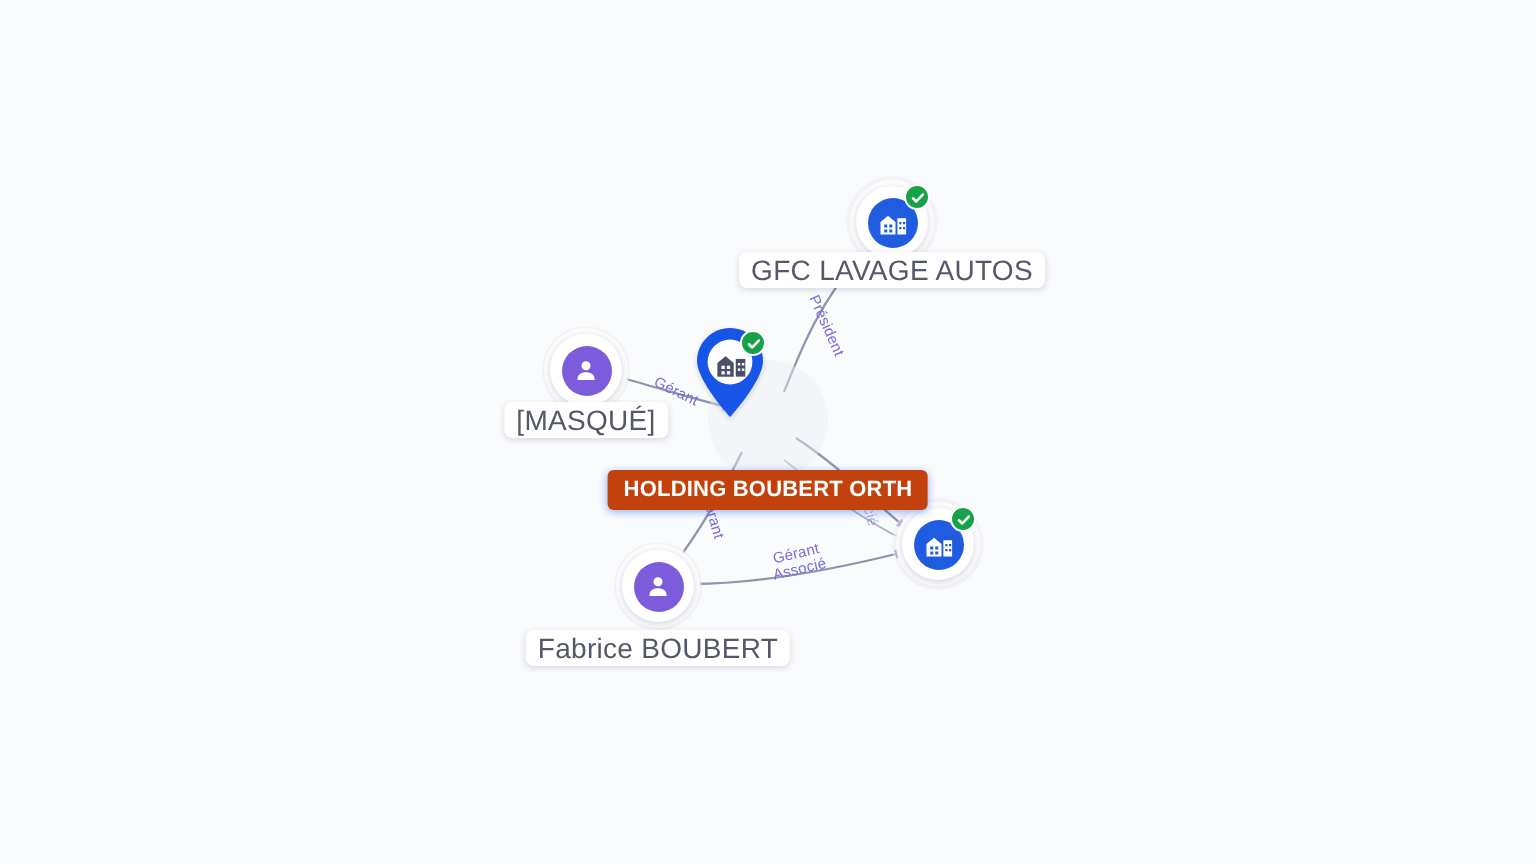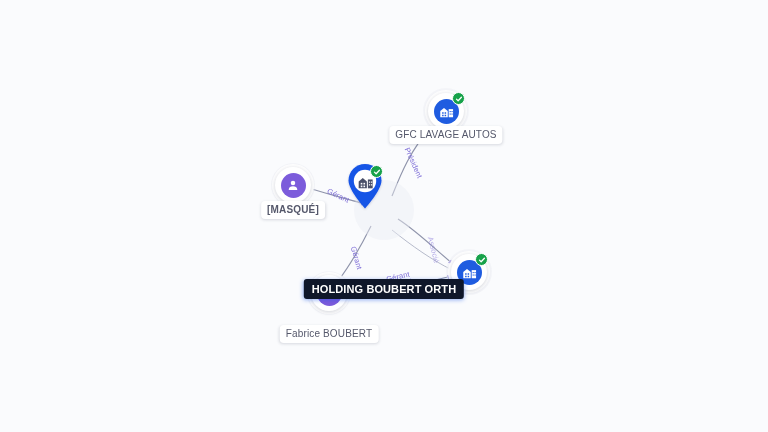--- a/index.html
+++ b/index.html
@@ -95,38 +95,37 @@
     box-sizing: border-box;
   }
 
   
   .label {
     position: absolute;
     transform: translateX(-50%);
     white-space: nowrap;
     background: #ffffff;
     color: #55586b;
-    font-size: 10px;
+    font-size: 14px;
     letter-spacing: .15px;
     padding: 3px 6px 3px 6px;
     border-radius: 4px;
     box-shadow: 0 1px 3px rgba(40,50,80,.17);
     line-height: 12px;
   }
   .label.primary {
-    background: #0f172a;
+    background: #c2410c;
     color: #ffffff;
     font-size: 11px;
     font-weight: 700;
     letter-spacing: .1px;
     padding: 4px 8px;
     border-radius: 3px;
     box-shadow: 0 1px 4px rgba(21,84,230,.45);
     z-index: 40;
-    margin-top: 44px;
   }
 
   
   .edge-label {
     position: absolute;
     color: #7b6ad6;
     font-size: 7.5px;
     letter-spacing: .1px;
     line-height: 8px;
     white-space: nowrap;
@@ -206,21 +205,21 @@
     <div class="halo" style="left:0; top:0; width:44px; height:44px;"></div>
     <div class="circle-node" style="left:0; top:0;">
       <div class="inner-disc person">
         <svg width="14" height="14" viewBox="0 0 24 24" xmlns="http://www.w3.org/2000/svg">
           <circle cx="12" cy="8.4" r="3.9" fill="#ffffff"></circle>
           <path d="M4.6 20.5 C4.6 15.8 8 14 12 14 C16 14 19.4 15.8 19.4 20.5 Z" fill="#ffffff"></path>
         </svg>
       </div>
     </div>
   </div>
-  <div class="label" style="left:293px; top:201px;font-weight:bold;">[MASQUÉ]</div>
+  <div class="label" style="left:293px; top:201px;">[MASQUÉ]</div>
 
   <div class="node" style="left:384px; top:210px;">
     <div class="halo" style="left:0; top:0; width:60px; height:60px; opacity:.45;"></div>
     <div class="pin-node" style="left:-19px; top:-24px;">
       <svg class="pin-shape" viewBox="0 0 38 46" xmlns="http://www.w3.org/2000/svg" filter="url(#softshadow)">
         <path d="M19 45.5 C19 45.5 35.5 27.5 35.5 17.5 C35.5 8.4 28.1 1 19 1 C9.9 1 2.5 8.4 2.5 17.5 C2.5 27.5 19 45.5 19 45.5 Z" fill="#1554e6"></path>
         <circle cx="19" cy="18" r="11.2" fill="#ffffff"></circle>
       </svg>
       <div class="pin-glyph" style="left:10.5px; top:10.5px;">
         <svg width="17" height="15" viewBox="0 0 24 22" xmlns="http://www.w3.org/2000/svg">
@@ -274,15 +273,15 @@
     <div class="halo" style="left:0; top:0; width:44px; height:44px;"></div>
     <div class="circle-node" style="left:0; top:0;">
       <div class="inner-disc person">
         <svg width="14" height="14" viewBox="0 0 24 24" xmlns="http://www.w3.org/2000/svg">
           <circle cx="12" cy="8.4" r="3.9" fill="#ffffff"></circle>
           <path d="M4.6 20.5 C4.6 15.8 8 14 12 14 C16 14 19.4 15.8 19.4 20.5 Z" fill="#ffffff"></path>
         </svg>
       </div>
     </div>
   </div>
-  <div class="label" style="left:329px; top:325px;text-align:right;">Fabrice BOUBERT</div>
+  <div class="label" style="left:329px; top:315px;text-align:right;">Fabrice BOUBERT</div>
 
 </div>
 
 </body></html>

